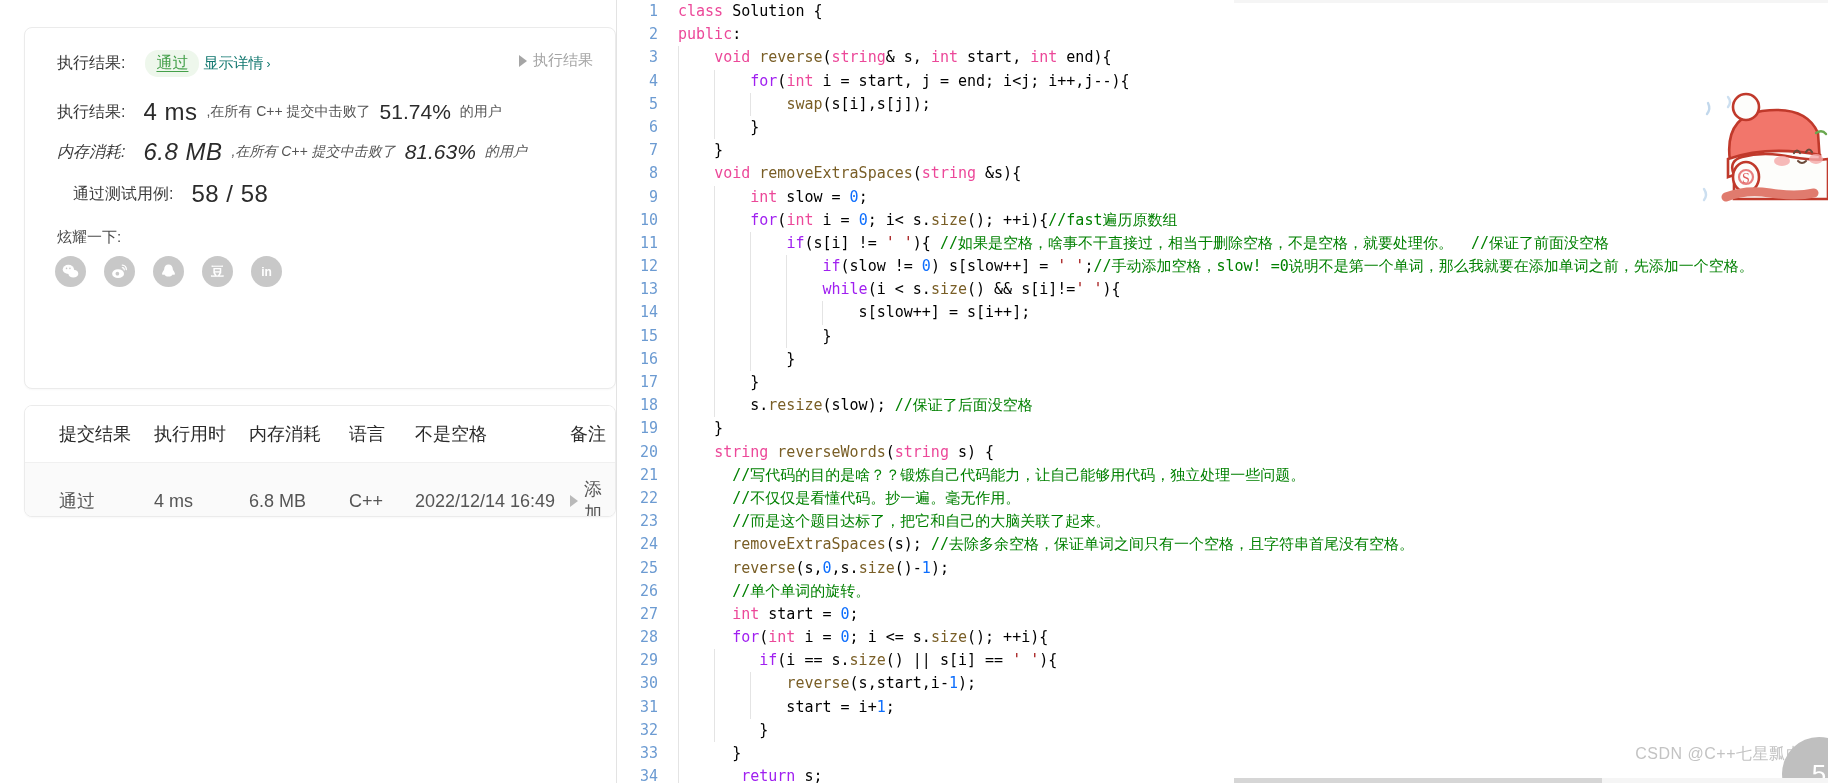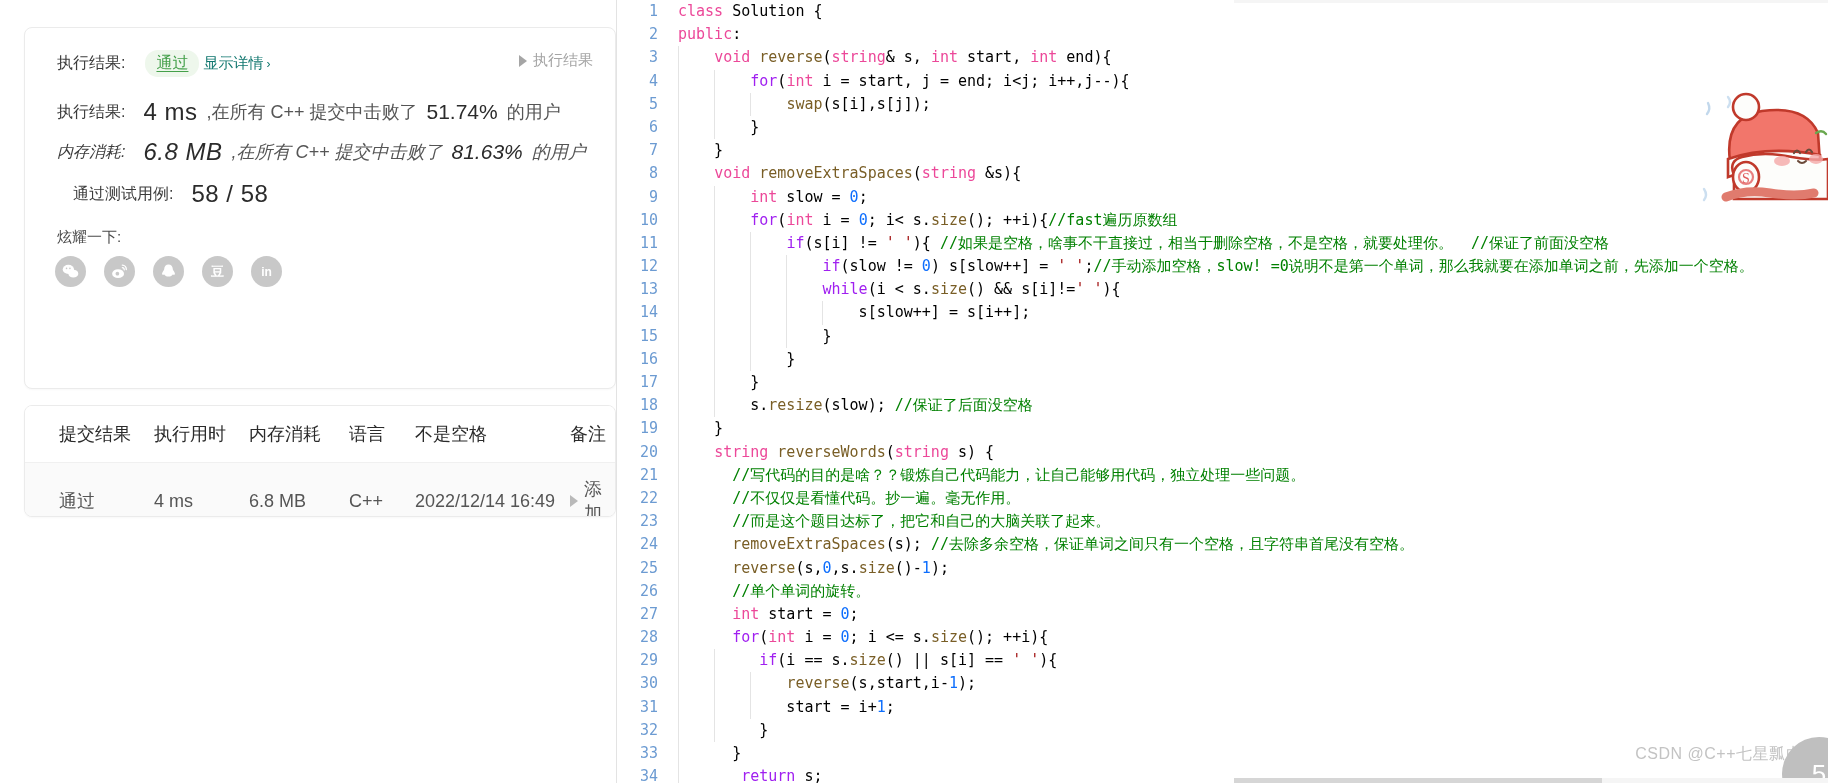--- a/index.html
+++ b/index.html
@@ -42,21 +42,21 @@
   .play-tri{
     width:0;height:0;border-left:8px solid transparent;
     border-top:6px solid transparent;border-bottom:6px solid transparent;
     border-left-color:#a5a5a5;
   }
 
   #time-row{position:absolute;left:32px;top:70px;}
   #mem-row{position:absolute;left:32px;top:110px;font-style:italic;}
   #case-row{position:absolute;left:48px;top:152px;}
   .big{font-size:24px;color:#2b2b2b;font-weight:400;letter-spacing:.5px;}
-  .mid{font-size:18px;color:#555;}
+  .mid{font-size:14px;color:#555;}
   .pct{font-size:21px;color:#2b2b2b;}
   .sp{display:inline-block;width:9px;}
 
   #brag-label{position:absolute;left:32px;top:200px;color:#4a4a4a;font-size:15px;}
   #social-row{position:absolute;left:30px;top:228px;display:flex;gap:18px;}
   .social{
     width:31px;height:31px;border-radius:50%;background:#c8c8c8;
     display:flex;align-items:center;justify-content:center;
     color:#fff;font-size:14px;cursor:pointer;font-weight:bold;
   }

